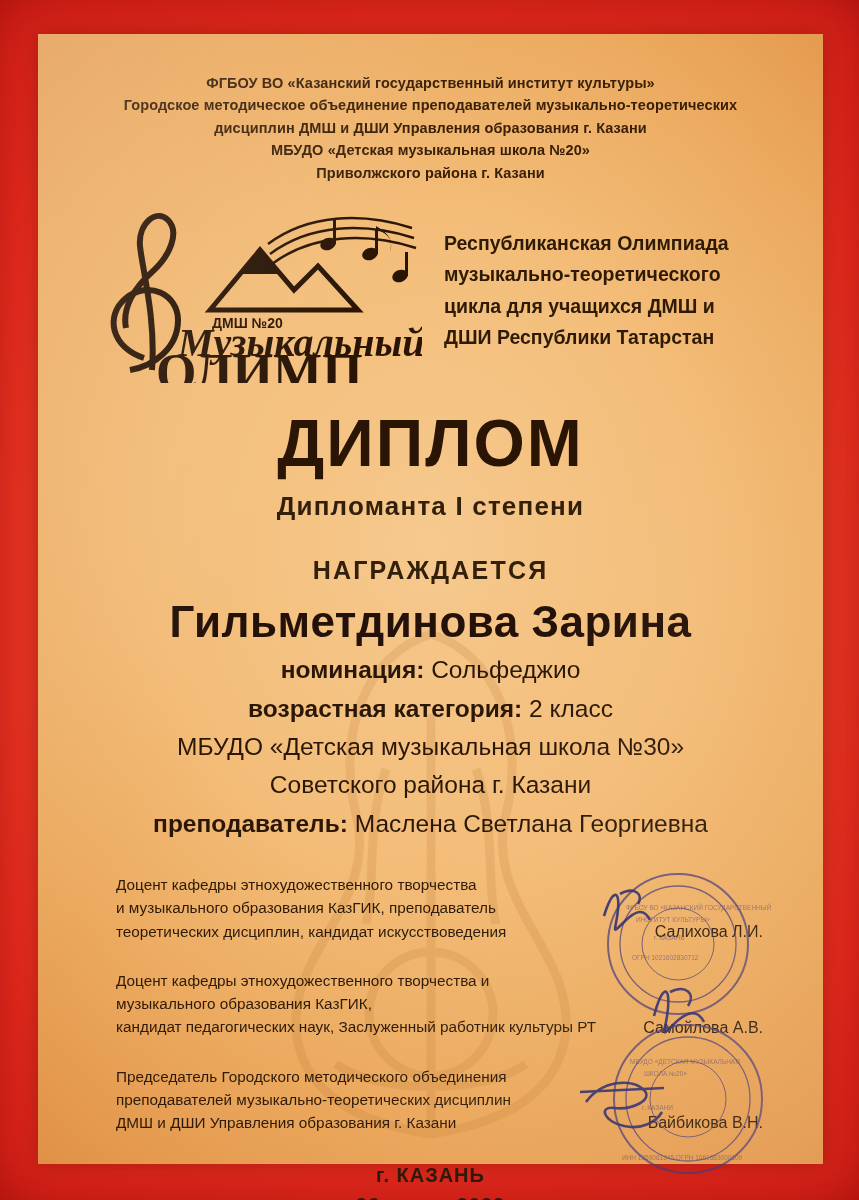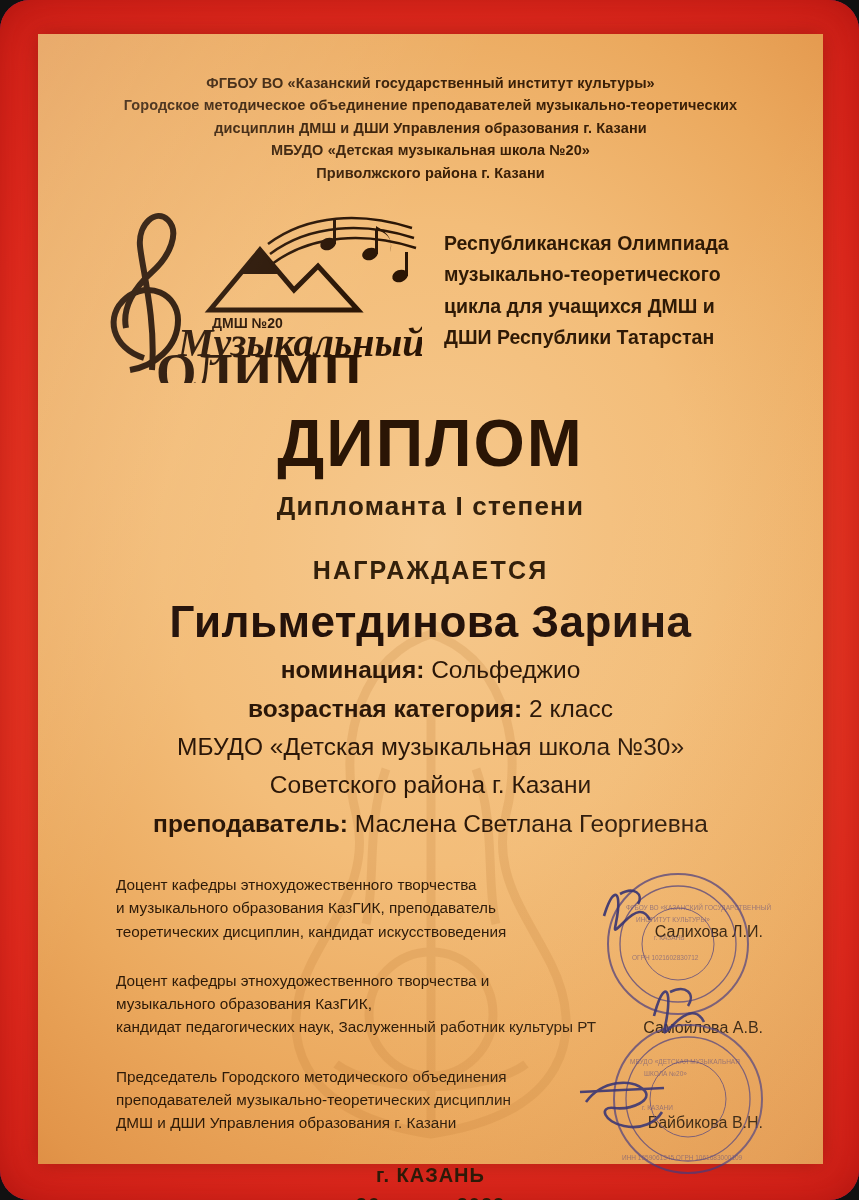--- a/index.html
+++ b/index.html
@@ -7,21 +7,20 @@
     padding: 0;
     background: #111;
   }
   .page {
     position: relative;
     width: 859px;
     height: 1200px;
     overflow: hidden;
     font-family: "Liberation Sans", sans-serif;
     background: #701a75;
-    border-radius: 30px;
   }
   
   .frame {
     position: absolute;
     inset: 0;
     background:
       radial-gradient(ellipse 140% 100% at 50% 50%, #ff5a33 0%, #f03022 45%, #d01b15 75%, #b81510 100%);
   }
   .frame-inner-shadow {
     position: absolute;

